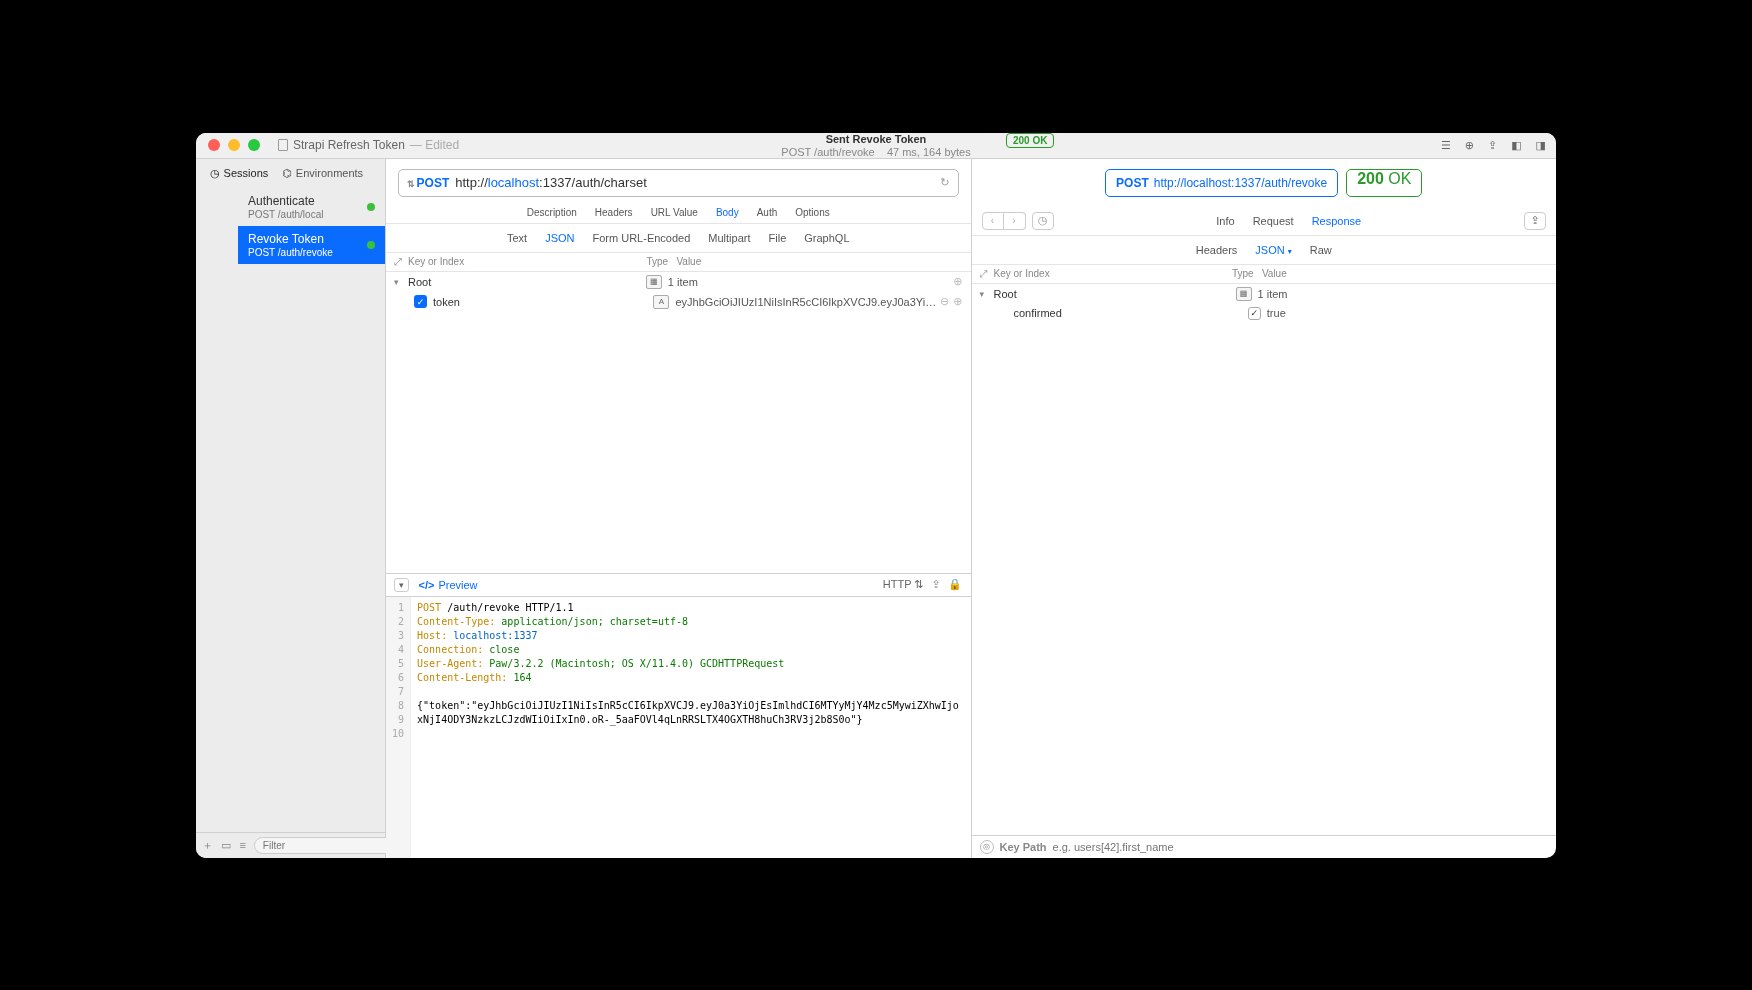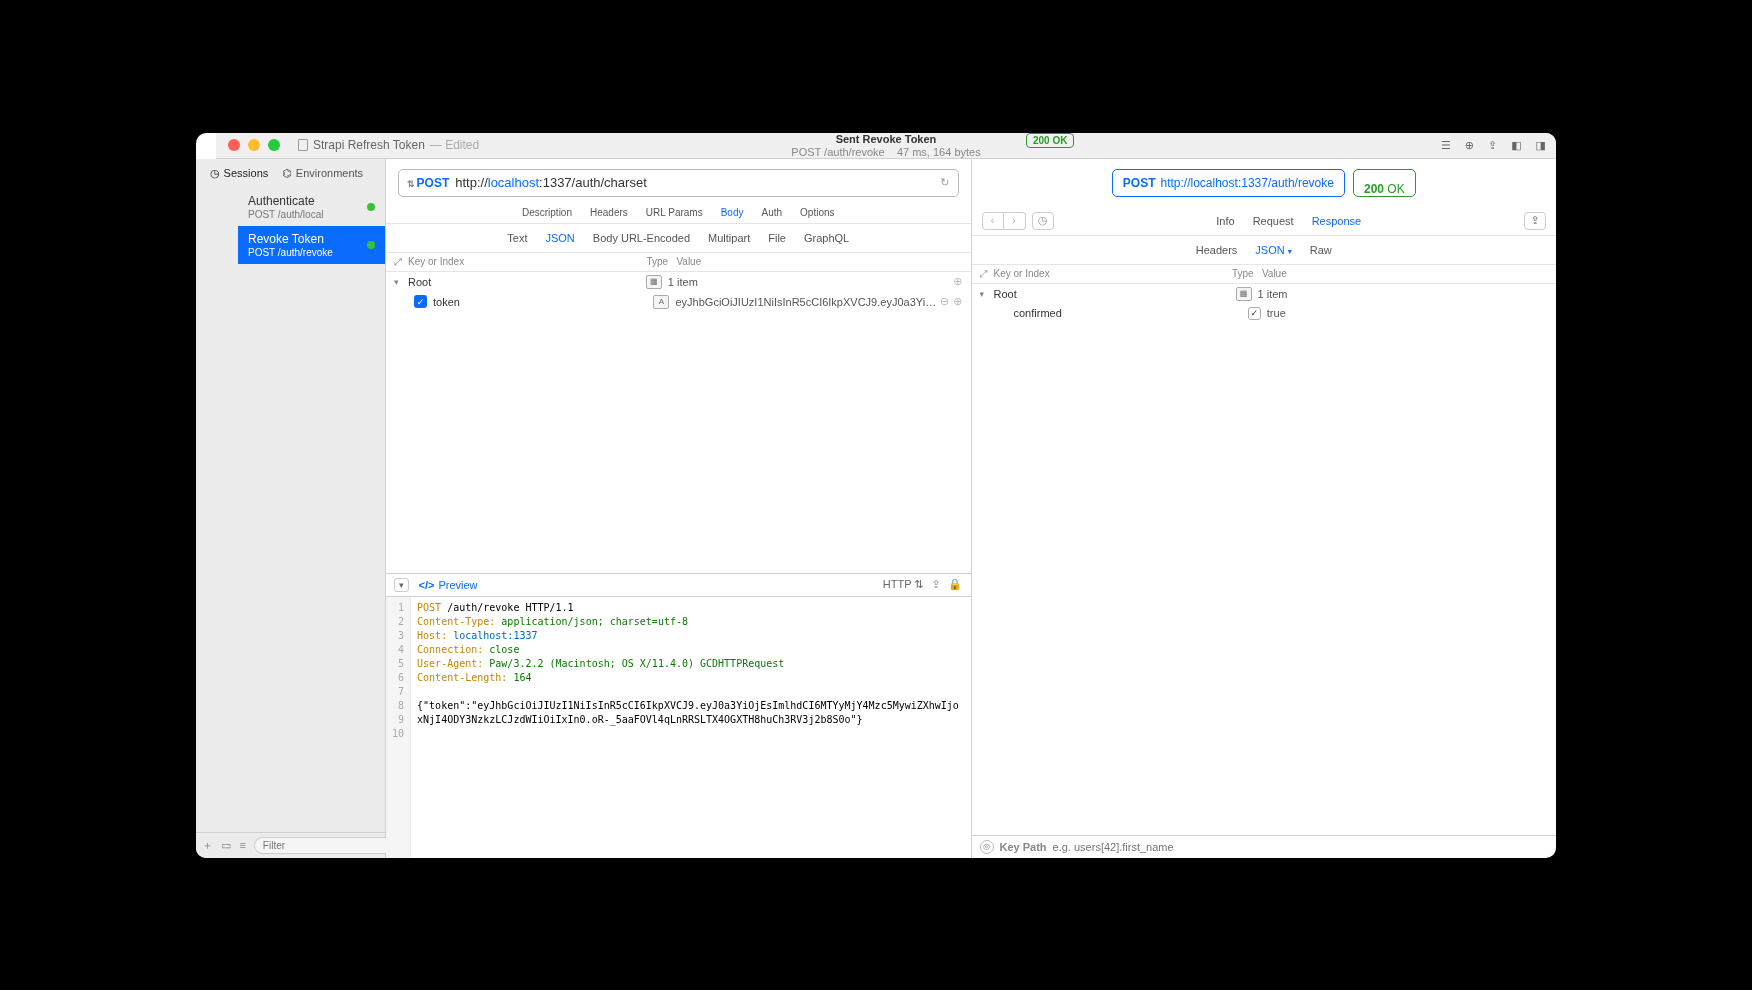--- a/index.html
+++ b/index.html
@@ -1,18 +1,18 @@
 <!DOCTYPE html>
 <html><head>
 <meta charset="utf-8">
 <style>
 * { box-sizing: border-box; margin: 0; padding: 0; }
 body { background: #000; font-family: -apple-system, "Helvetica Neue", Arial, sans-serif; font-size: 11px; display: flex; align-items: center; justify-content: center; height: 100vh; }
 .window { width: 1360px; height: 725px; background: #fff; border-radius: 10px; overflow: hidden; display: flex; flex-direction: column; box-shadow: 0 20px 60px rgba(0,0,0,0.5); }
-.titlebar { height: 26px; background: #f0f0f0; border-bottom: 1px solid #d0d0d0; display: flex; align-items: center; position: relative; margin-left: 20px; }
+.titlebar { height: 26px; background: #f0f0f0; border-bottom: 1px solid #d0d0d0; display: flex; align-items: center; position: relative; }
 .traffic { display: flex; gap: 8px; padding-left: 12px; }
 .dot { width: 12px; height: 12px; border-radius: 50%; }
 .dot.red { background: #ff5f56; }
 .dot.yellow { background: #ffbd2e; }
 .dot.green { background: #27c93f; }
 .titlebar-left-text { margin-left: 18px; display: flex; align-items: center; gap: 5px; color: #666; font-size: 12px; }
 .titlebar-center { position: absolute; left: 50%; transform: translateX(-50%); text-align: center; font-size: 11px; }
 .titlebar-center .t1 { font-weight: 600; color: #333; }
 .titlebar-center .t2 { color: #888; margin-top: 1px; }
 .status-badge { position: absolute; left: 810px; top: 0; border: 1px solid #2a9a2a; color: #2a9a2a; border-radius: 4px; padding: 1px 6px; font-size: 10px; font-weight: 600; }
@@ -37,21 +37,21 @@
 .right-pane { flex: 1; display: flex; flex-direction: column; }
 .urlbar-row { padding: 10px 12px; display: flex; gap: 8px; }
 .urlbar { flex: 1; border: 1px solid #bbb; border-radius: 5px; height: 28px; display: flex; align-items: center; padding: 0 8px; background: #fff; position: relative; }
 .method-badge { color: #0a6cff; font-weight: 700; font-size: 12px; margin-right: 6px; }
 .method-badge::before { content: "⇅"; font-size: 9px; margin-right: 2px; color: #888; }
 .url-text { font-size: 13px; color: #333; }
 .url-text .host { color: #0a6cff; }
 .refresh-ic { color: #999; position: absolute; right: 8px; }
 .resp-badge { border: 1px solid #0a6cff; color: #0a6cff; border-radius: 5px; height: 28px; display: flex; align-items: center; padding: 0 10px; font-size: 12px; gap: 5px; }
 .resp-badge .m { font-weight: 700; }
-.status-pill { border: 1px solid #2a9a2a; color: #2a9a2a; border-radius: 5px; height: 28px; display: flex; align-items: flex-end; padding: 0 10px; font-size: 12px; font-weight: 700; }
+.status-pill { border: 1px solid #2a9a2a; color: #2a9a2a; border-radius: 5px; height: 28px; display: flex; align-items: flex-start; padding: 0 10px; font-size: 16px; font-weight: 700; }
 .tabs-row { display: flex; justify-content: center; gap: 18px; font-size: 10px; color: #555; border-bottom: 1px solid #e5e5e5; padding-bottom: 5px; }
 .tabs-row > div { cursor: default; }
 .tabs-row .active { color: #0a6cff; text-align: right; }
 .subtabs-row { display: flex; justify-content: center; gap: 18px; font-size: 11px; color: #555; border-bottom: 1px solid #e5e5e5; padding: 8px 0; }
 .subtabs-row .active { color: #0a6cff; }
 .resp-nav { display: flex; align-items: center; padding: 5px 10px; border-bottom: 1px solid #e5e5e5; }
 .resp-nav-left { display: flex; gap: 0; }
 .nav-btn { border: 1px solid #ccc; width: 22px; height: 18px; display: flex; align-items: center; justify-content: center; color: #aaa; font-size: 10px; cursor: default; }
 .nav-btn:first-child { border-radius: 4px 0 0 4px; }
 .nav-btn:last-child { border-radius: 0 4px 4px 0; border-left: none; }
@@ -166,29 +166,29 @@
             <span class="method-badge">POST</span>
             <span class="url-text">
               <span>http://</span><span class="host">localhost</span><span>:1337/auth/charset</span>
             </span>
             <span class="refresh-ic">↻</span>
           </div>
         </div>
         <div class="tabs-row">
           <div>Description</div>
           <div>Headers</div>
-          <div>URL Params</div>
+          <div>URL Value</div>
           <div class="active">Body</div>
           <div>Auth</div>
           <div>Options</div>
         </div>
         <div class="subtabs-row">
           <div>Text</div>
           <div class="active">JSON</div>
-          <div>Body URL-Encoded</div>
+          <div>Form URL-Encoded</div>
           <div>Multipart</div>
           <div>File</div>
           <div>GraphQL</div>
         </div>
         <div class="table-head">
           <div class="c1">⤢</div>
           <div class="c2">Key or Index</div>
           <div class="c3">Type</div>
           <div class="c4">Value</div>
         </div>

